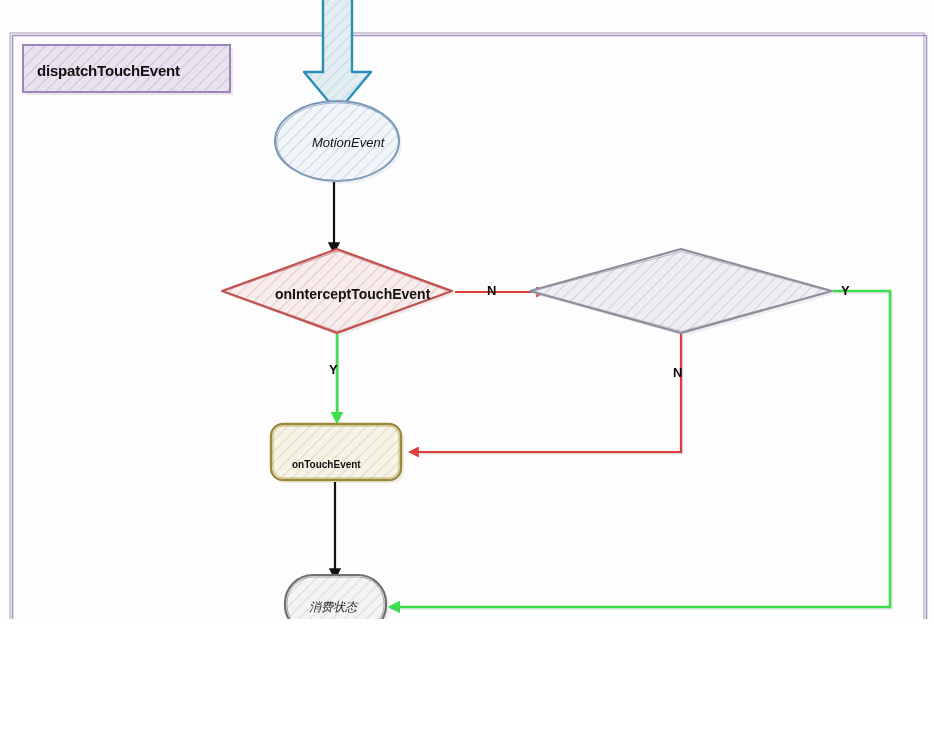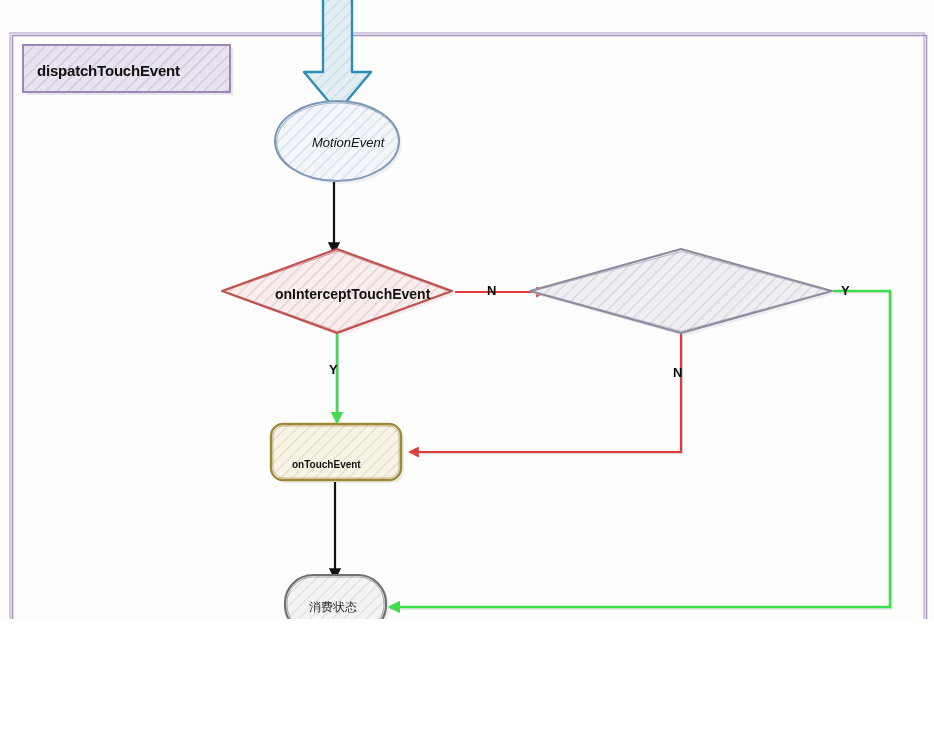--- a/index.html
+++ b/index.html
@@ -72,20 +72,21 @@
     top: 446px;
     font-size: 10px;
     margin-top: 13px;
   }
   #consume-state-text {
     left: 309px;
     top: 599px;
     font-size: 12px;
     font-weight: normal;
     color: #2a2a2a;
+    font-style: italic;
   }
   #label-n-1 { left: 487px; top: 283px; }
   #label-y-1 { left: 329px; top: 362px; }
   #label-n-2 { left: 673px; top: 365px; }
   #label-y-2 { left: 841px; top: 283px; }
   #watermark {
     position: absolute;
     left: 630px;
     top: 694px;
     font-family: "DejaVu Sans", sans-serif;

